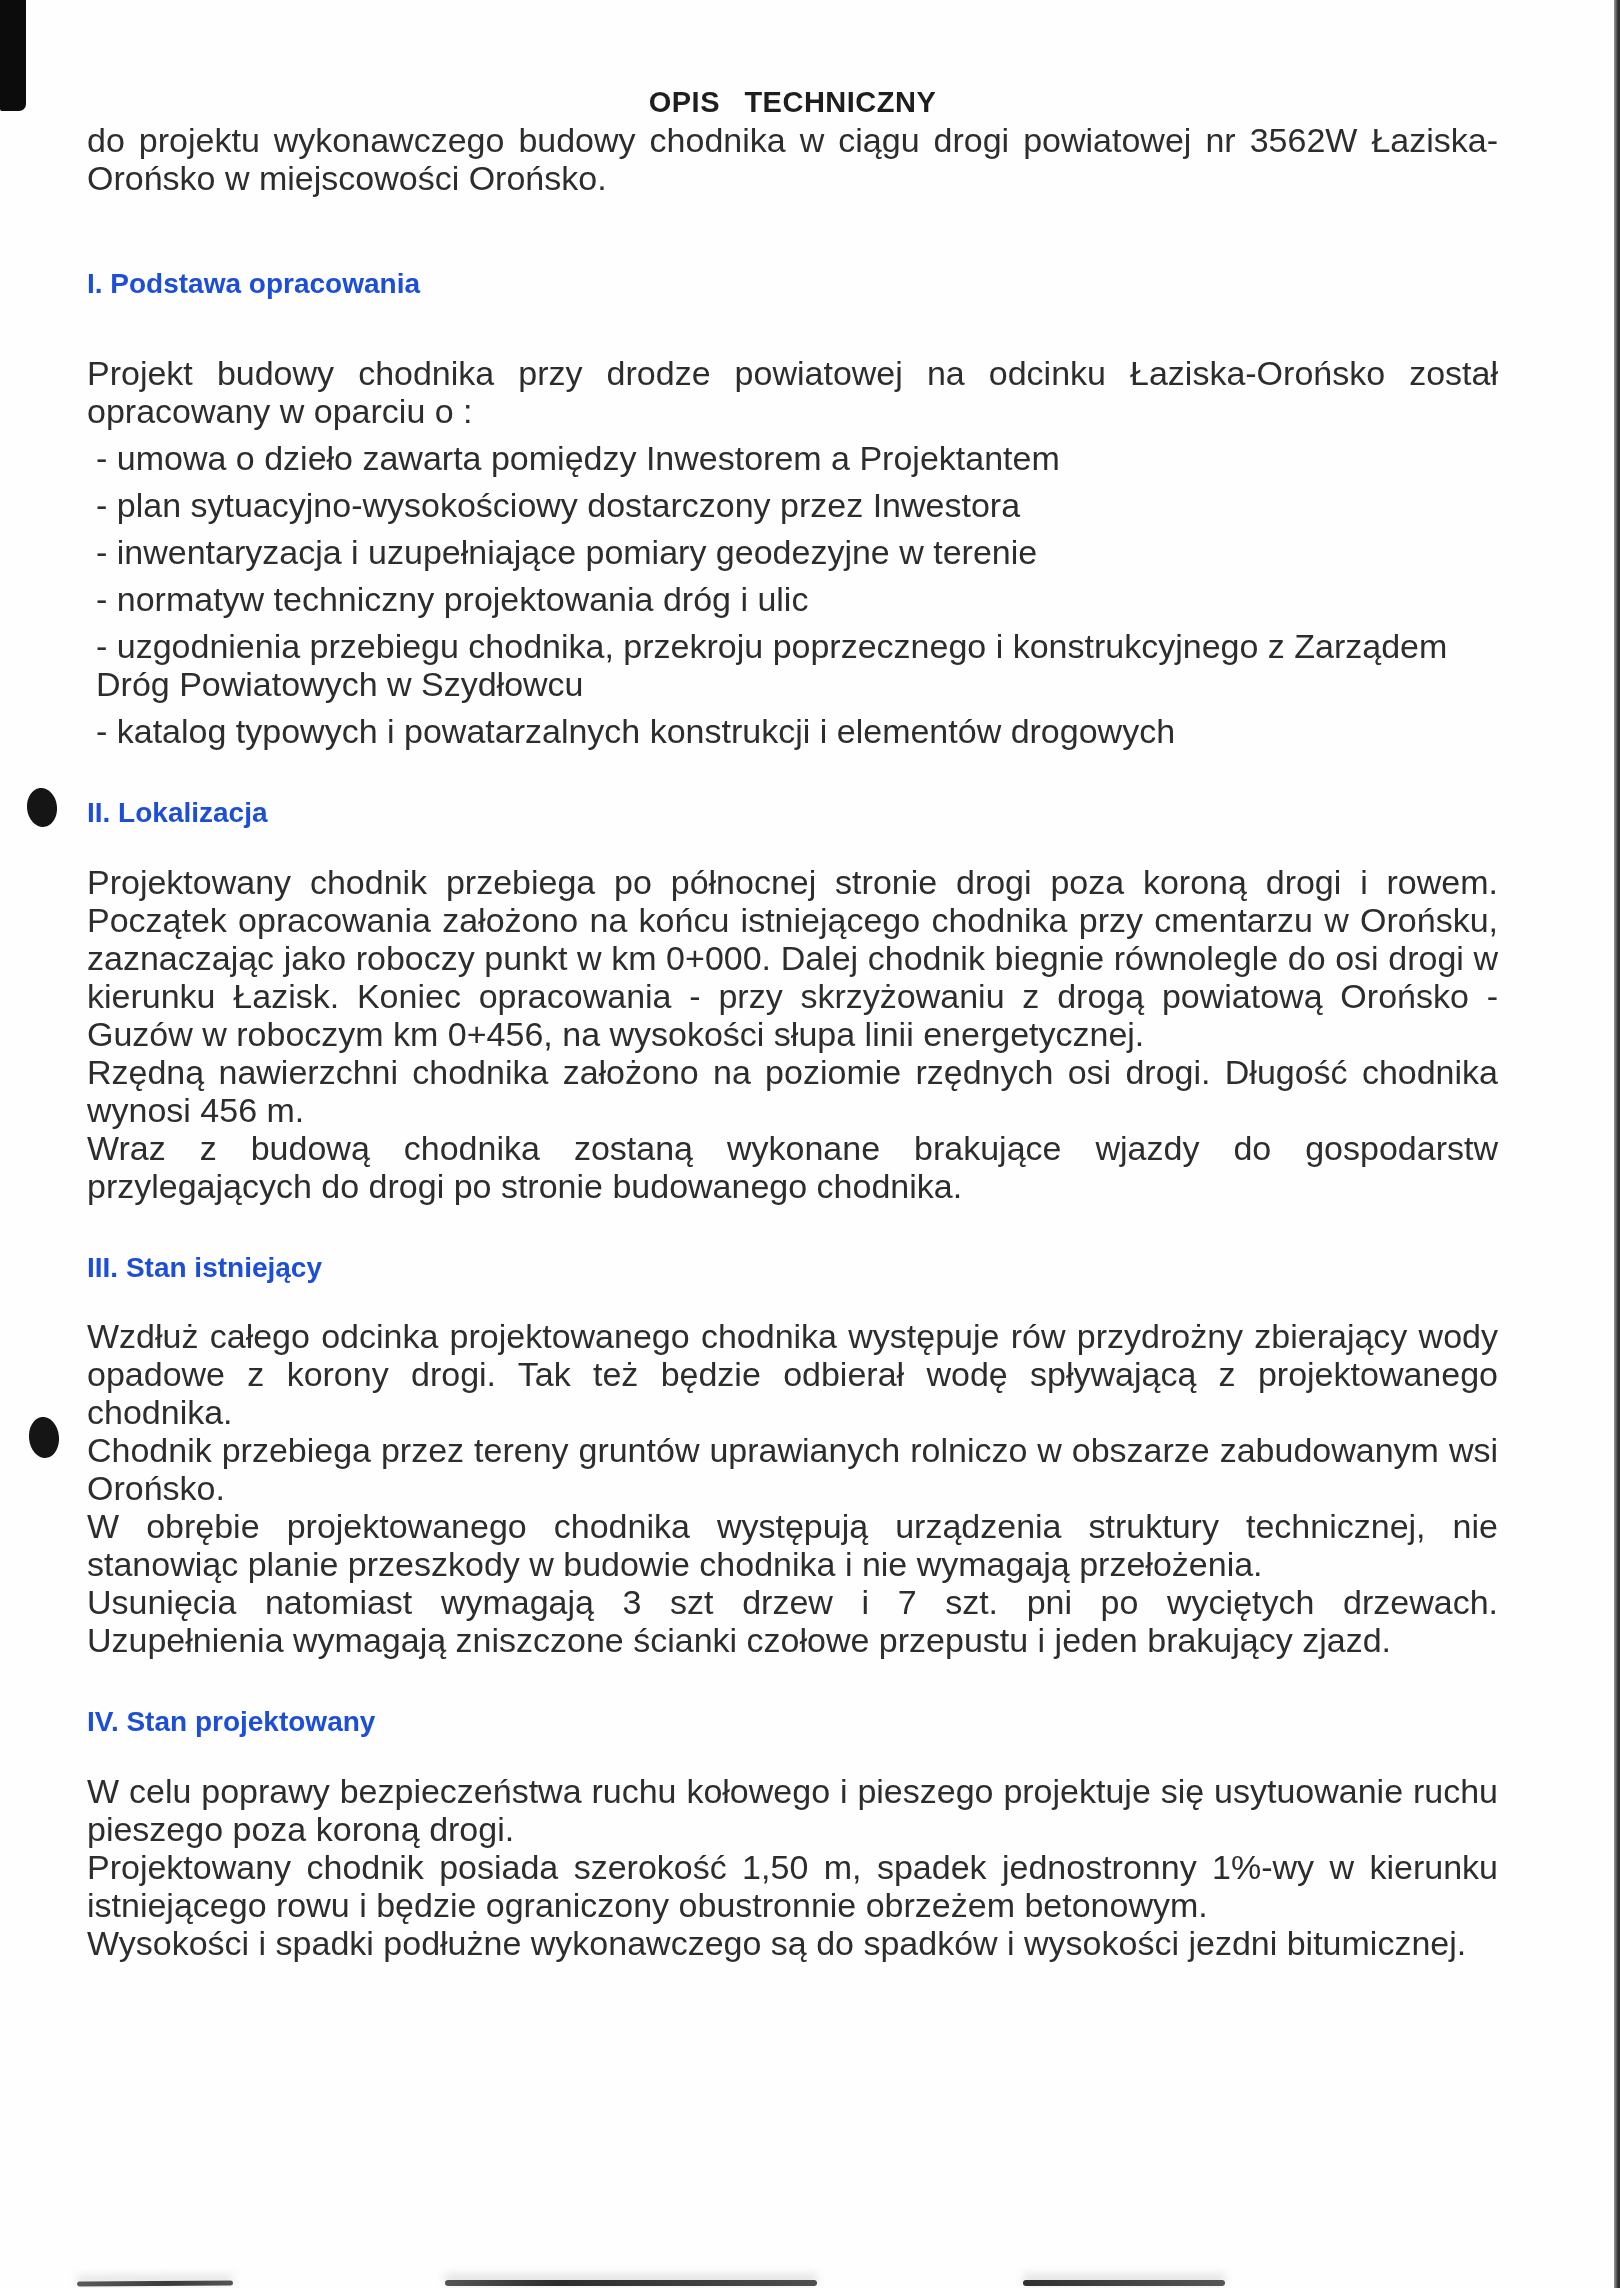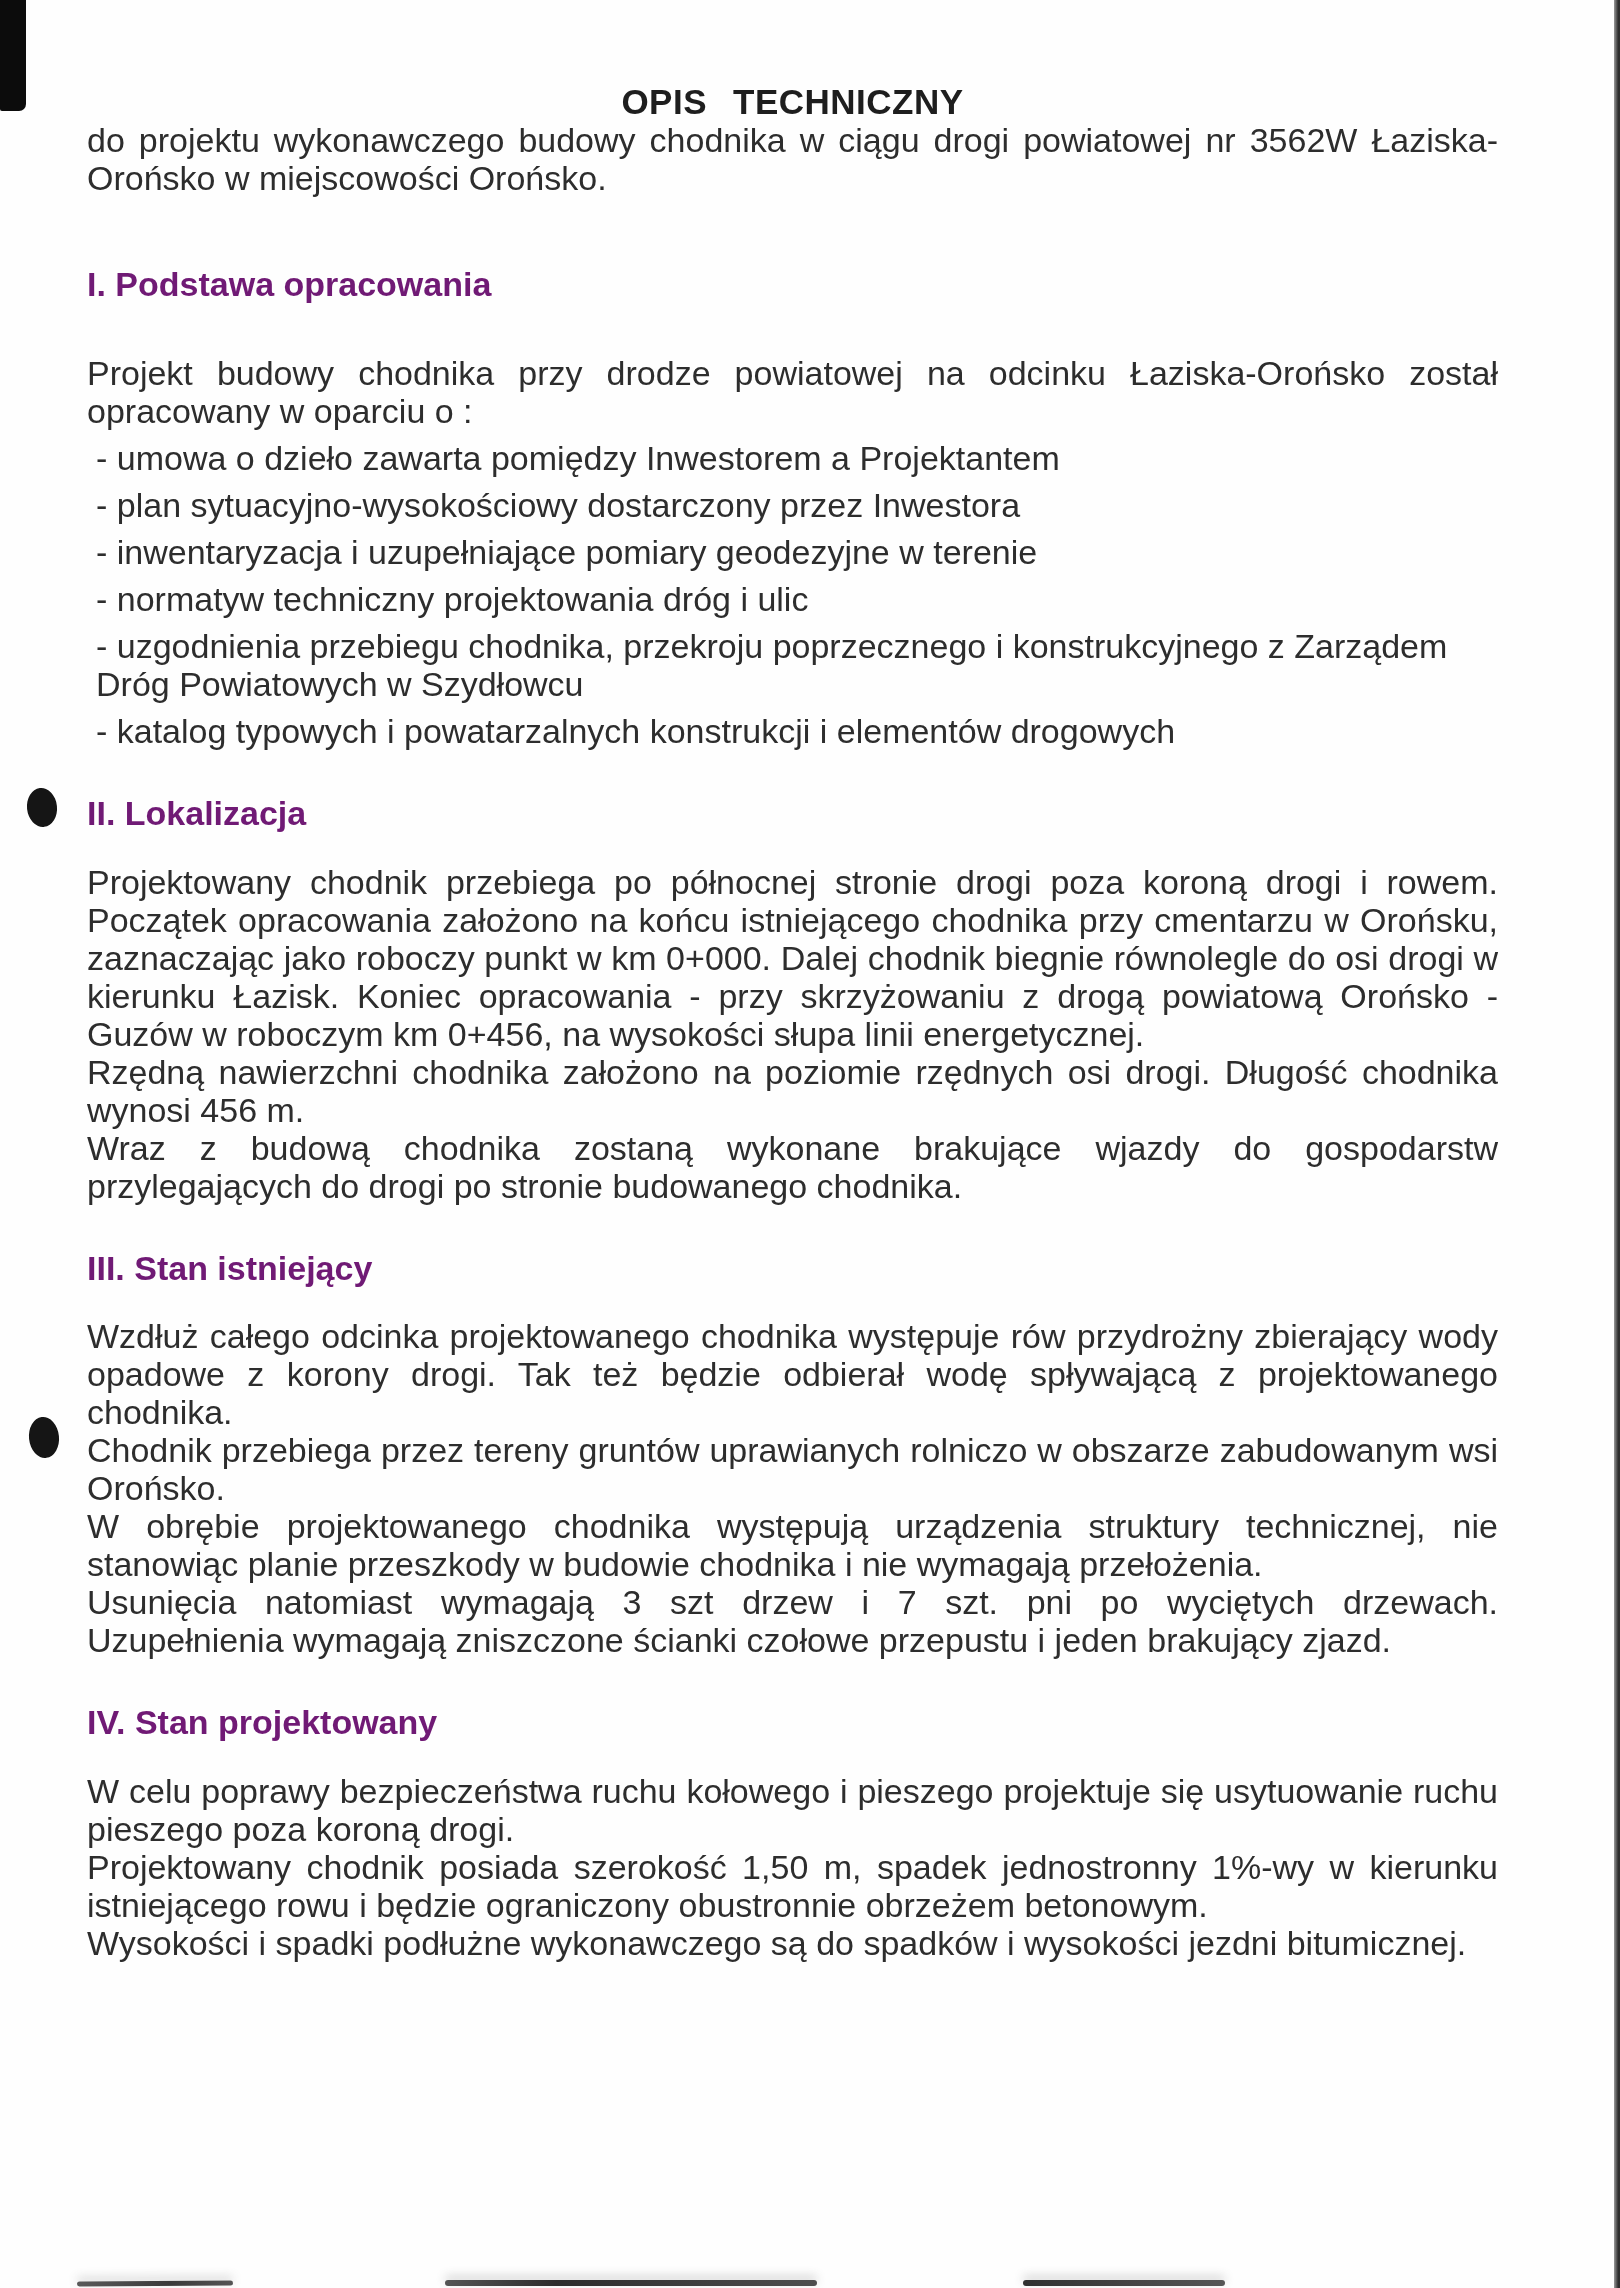--- a/index.html
+++ b/index.html
@@ -15,38 +15,38 @@
   .textcol {
     position: absolute;
     left: 87px;
     top: 83px;
     width: 1411px;
     font-size: 34px;
     line-height: 38px;
   }
   h1.doc-title {
     margin: 0;
-    font-size: 35px;
+    font-size: 29px;
     line-height: 38px;
     font-weight: bold;
     text-align: center;
     color: #1e1e1e;
     word-spacing: 15.8px;
     letter-spacing: 0.5px;
   }
   p.intro {
     margin: 0;
     text-align: justify;
   }
   h2.sec-h {
     margin: 44px 0 30.5px 0;
-    font-size: 34px;
+    font-size: 28px;
     line-height: 38px;
     font-weight: bold;
-    color: #701a75;
+    color: #1d4ed8;
   }
   h2.sec-h.first {
     margin: 68px 0 51px 0;
   }
   p.para {
     margin: 0;
     text-align: justify;
   }
   p.line {
     margin: 9px;

